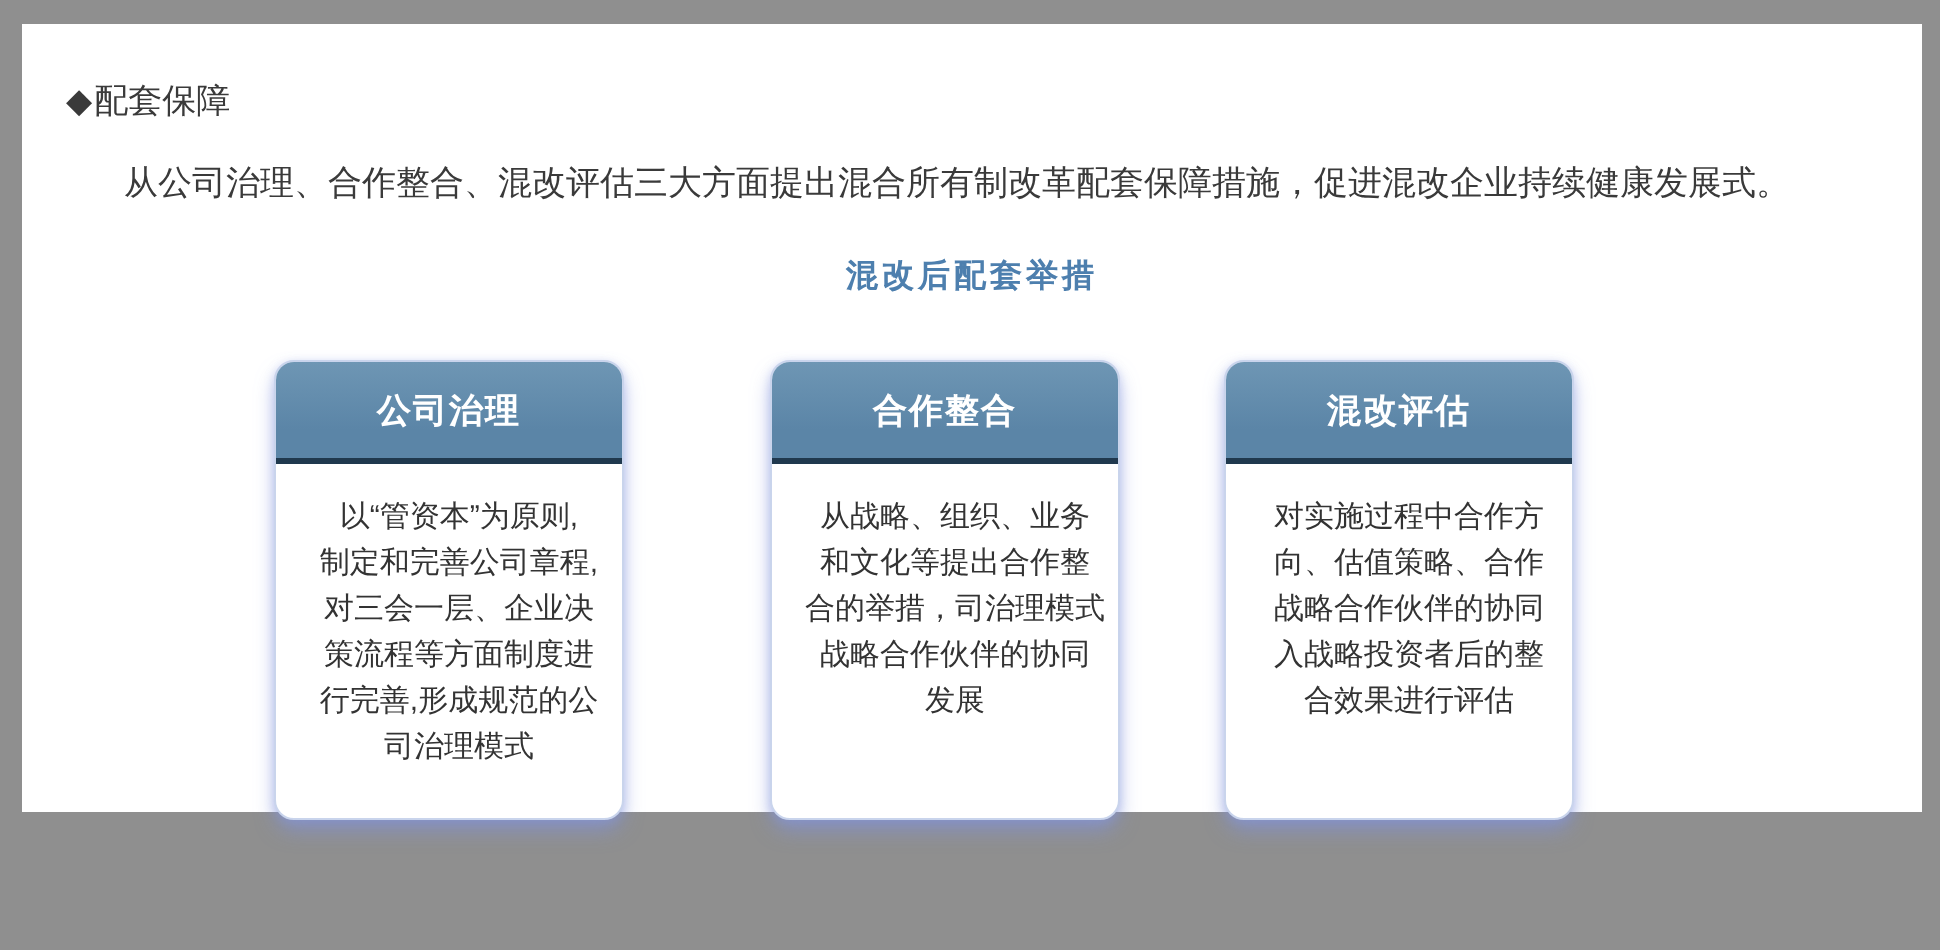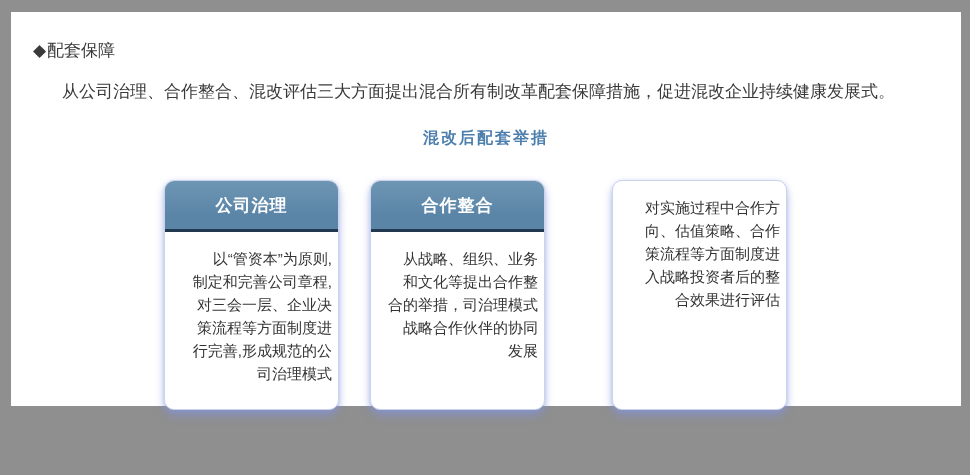--- a/index.html
+++ b/index.html
@@ -27,37 +27,37 @@
     font-size:16px;font-weight:bold;letter-spacing:2px;
   }
   .card{
     position:absolute;top:168px;width:175px;height:230px;
     background:#ffffff;
     border:1px solid var(--card-border,#c9d4ec);
     border-radius:10px;
     box-shadow:0 6px 10px -1px rgba(129,146,219,0.65),0 1px 5px rgba(140,158,226,0.35);
     box-sizing:border-box;
   }
-  .card1{left:153px;}
-  .card2{left:359px;}
+  .card1{left:126px;}
+  .card2{left:374px;}
   .card3{left:601px;}
   .card-header{
     height:48px;
     background:linear-gradient(180deg,var(--card-header-bg-light,#6e96b4) 0%,var(--card-header-bg,#5b85a7) 70%);
     border-bottom:3px solid var(--card-header-underline,#20394e);
     border-radius:9px 9px 0 0;
     display:flex;align-items:center;justify-content:center;
     color:#ffffff;font-size:17px;font-weight:bold;letter-spacing:1px;
   }
   .card-body{
     padding:15px 6px 0 16px;
     color:var(--card-body-text,#333333);
     font-size:15px;line-height:23px;
     white-space:pre-line;
-    text-align:right;
+    text-align:center;
   }
 </style>
 </head>
 <body>
 
 <div class="slide">
 
   <div class="intro">
     <div class="intro-title">
       <span class="bullet">◆</span><span>配套保障</span>
@@ -80,20 +80,21 @@
   <div class="card card2">
     <div class="card-header">合作整合</div>
     <div class="card-body">从战略、组织、业务
 和文化等提出合作整
 合的举措，司治理模式
 战略合作伙伴的协同
 发展</div>
   </div>
 
   <div class="card card3">
+    <div class="card-header">混改评估</div>
     <div class="card-body">对实施过程中合作方
 向、估值策略、合作
-策流程等方面制度进
+战略合作伙伴的协同
 入战略投资者后的整
 合效果进行评估</div>
   </div>
 
 </div>
 
 </body></html>

